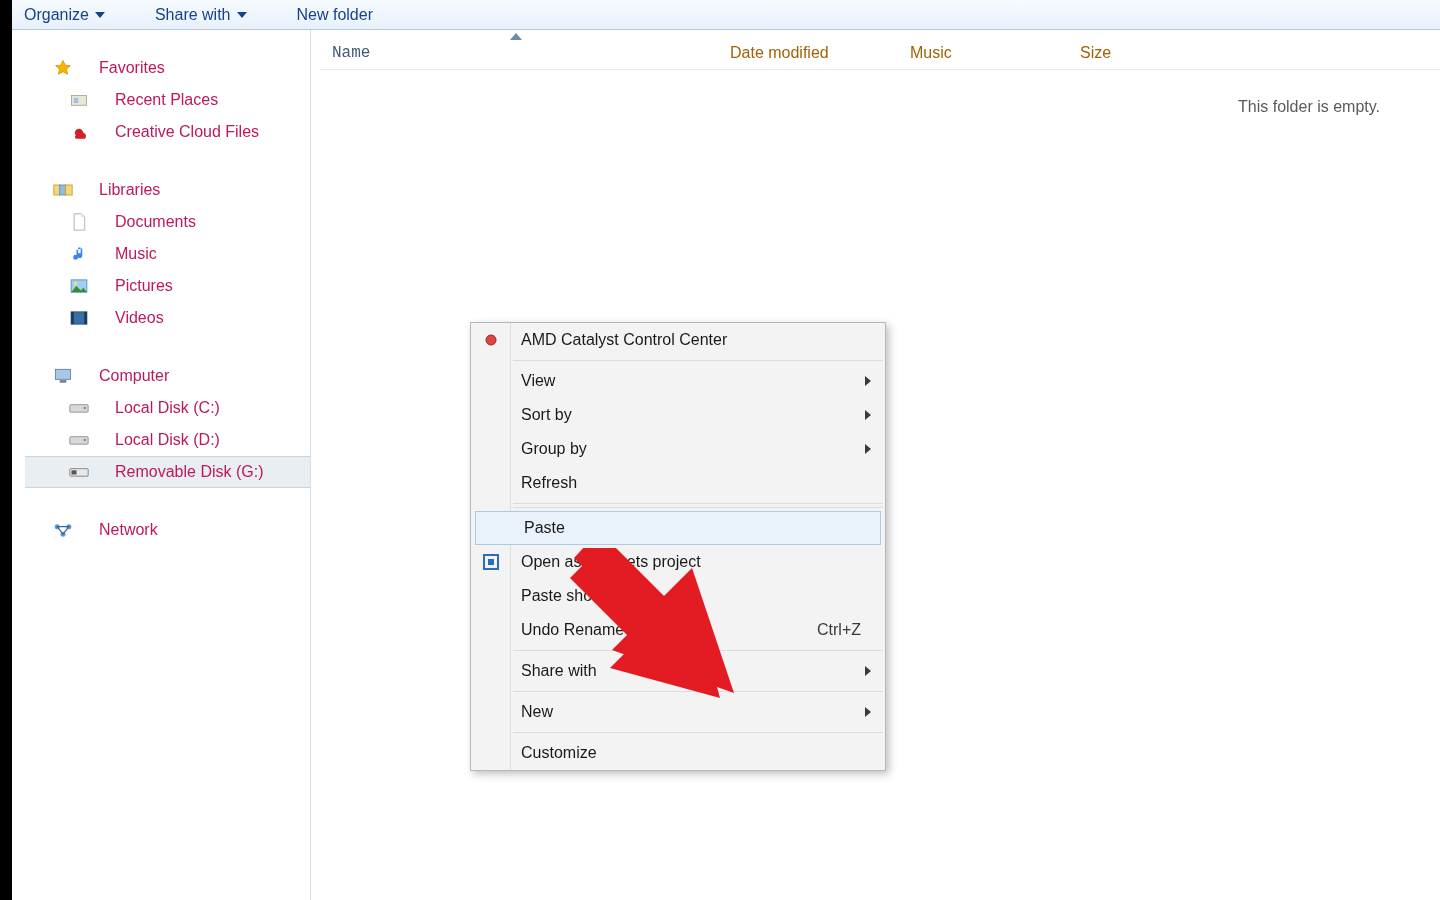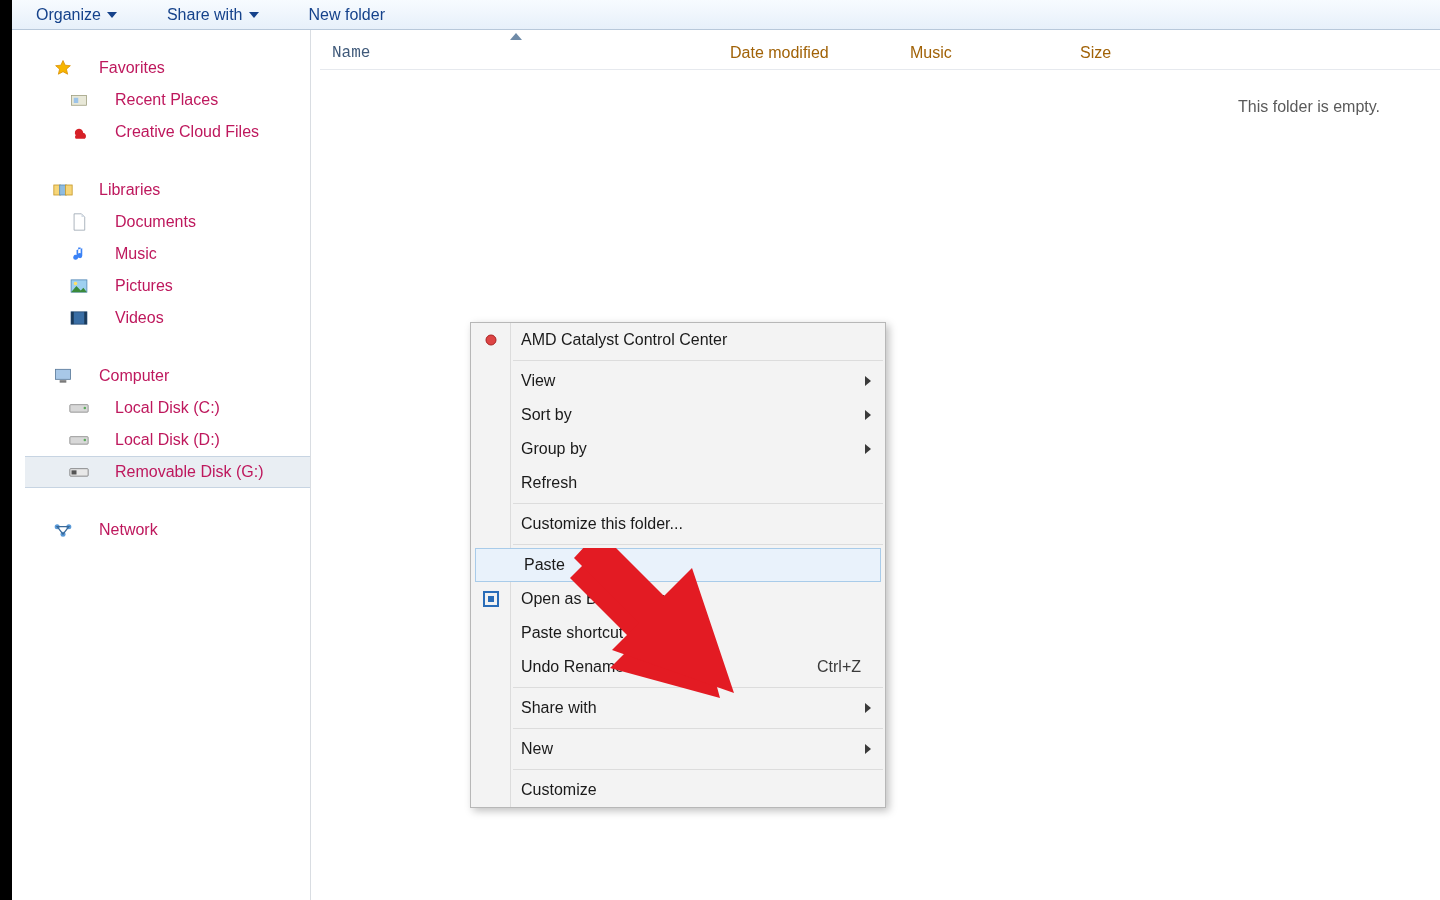--- a/index.html
+++ b/index.html
@@ -18,21 +18,21 @@
     left: 0; top: 0; width: 12px; height: 900px;
     background: #000;
   }
   .toolbar {
     position: absolute;
     left: 12px; top: 0; right: 0; height: 30px;
     background: linear-gradient(#f7fbff, #e7f0fa);
     border-bottom: 1px solid #b8c8da;
     display: flex;
     align-items: center;
-    padding-left: 24px;
+    padding-left: 12px;
     gap: 50px;
   }
   .toolbar .tb-item {
     color: #15428b;
     font-size: 16px;
     display: flex;
     align-items: center;
     gap: 6px;
     cursor: default;
   }
@@ -381,23 +381,20 @@
   </div>
   <div class="ctx-item">
     <span>Group by</span>
     <span class="ctx-arrow"></span>
   </div>
   <div class="ctx-item">
     <span>Refresh</span>
   </div>
   <div class="ctx-sep"></div>
 
-  <div class="ctx-item">
-    <span>Customize this folder...</span>
-  </div>
   <div class="ctx-sep"></div>
 
   <div class="ctx-item highlight">
     <span>Paste</span>
   </div>
   <div class="ctx-item">
     <span class="ctx-ic">
       <svg width="16" height="16" viewBox="0 0 16 16">
           <rect x="1" y="1" width="14" height="14" fill="none" stroke="#2a6db8" stroke-width="2"></rect>
           <rect x="5" y="5" width="6" height="6" fill="#2a6db8"></rect>

